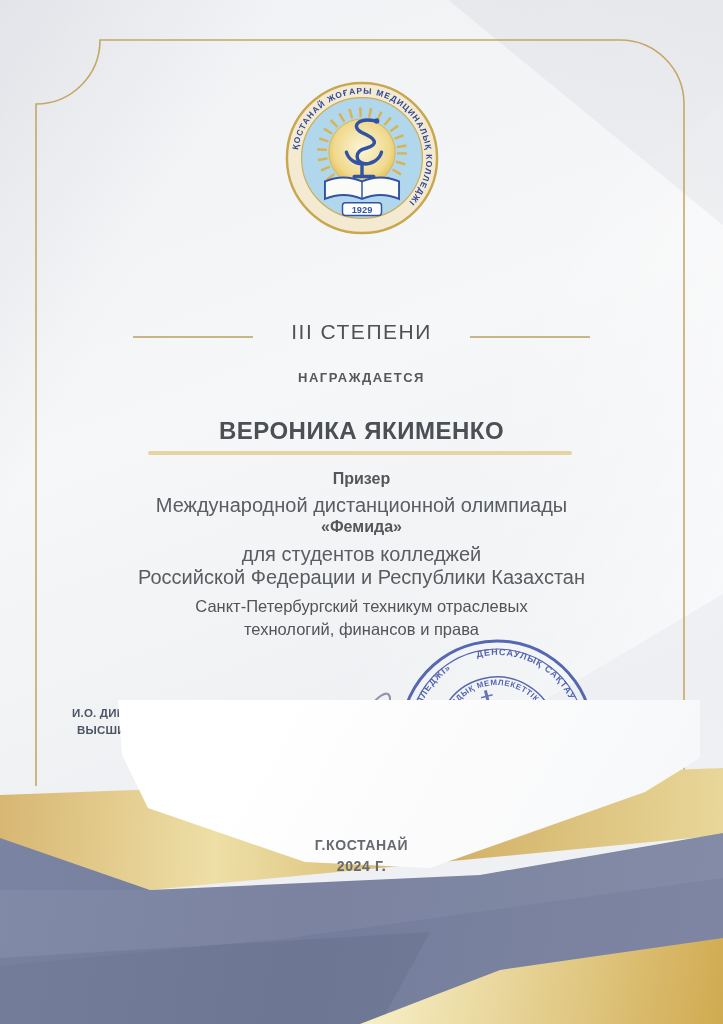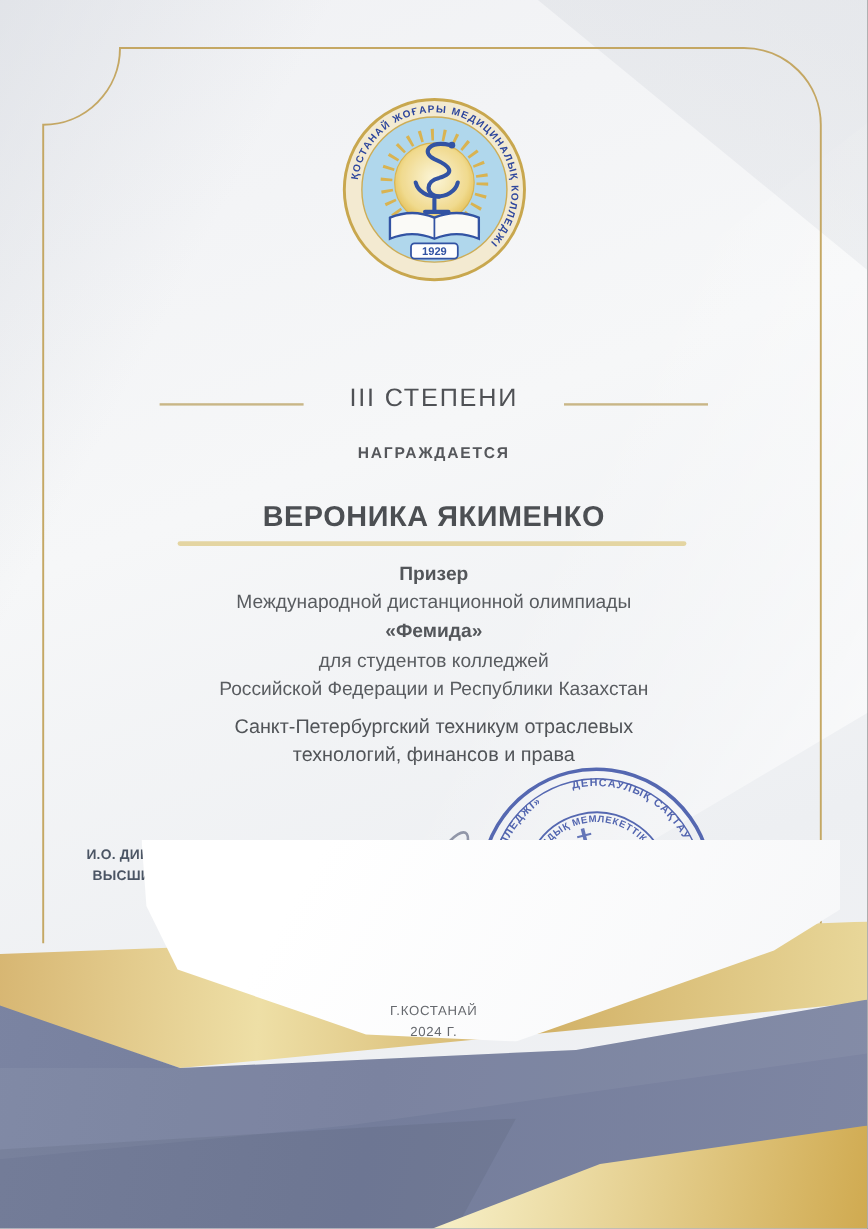--- a/index.html
+++ b/index.html
@@ -14,27 +14,27 @@
   .sheen1{inset:0;background:linear-gradient(118deg,rgba(208,212,219,.45) 0%,rgba(208,212,219,0) 22%);}
   .sheen2{inset:0;background:linear-gradient(295deg,rgba(255,255,255,.9) 0%,rgba(255,255,255,0) 45%);
           clip-path:polygon(100% 10%,100% 58%,0% 100%,0% 64%);}
   .sheen3{inset:0;background:linear-gradient(200deg,rgba(205,209,216,.35),rgba(205,209,216,0) 60%);
           clip-path:polygon(62% 0,100% 0,100% 22%);}
   
   .title{top:236px;font-size:62px;letter-spacing:3px;color:#57585c;font-weight:400;}
   .degree{top:320px;font-size:21px;letter-spacing:1.5px;color:#4f5155;font-weight:400;}
   .award{top:370px;font-size:13px;letter-spacing:1.5px;color:#55575b;font-weight:600;}
   .name{top:417px;font-size:24px;letter-spacing:.5px;color:#4c4f53;font-weight:700;}
-  .t-line{font-size:16px;color:#595c60;font-weight:400;}
+  .t-line{font-size:20px;color:#595c60;font-weight:400;}
   .t-bold{font-size:16px;color:#53565a;font-weight:700;}
   .inst{font-size:16.5px;color:#515458;font-weight:400;}
   .director{left:58px;top:705px;width:260px;text-align:center;font-size:11.5px;line-height:1.45;
             color:#4b5564;font-weight:700;letter-spacing:.2px;}
   .stampname{left:498px;top:724px;font-size:12.5px;font-weight:700;color:#90959e;letter-spacing:1px;}
-  .cityblock{top:835px;font-size:11px;line-height:1.5;color:#66696e;letter-spacing:.6px;font-weight:400;}
+  .cityblock{top:835px;font-size:14px;line-height:1.5;color:#66696e;letter-spacing:.6px;font-weight:700;}
   .goldline-s{top:336px;width:120px;height:1.5px;background:#c9b687;}
   .underline{left:148px;top:451px;width:424px;height:3.5px;background:#e4d5a2;border-radius:2px;}
   
   .deco{left:0;top:700px;width:723px;height:324px;}
   .deco>div{position:absolute;inset:0;}
   .gold-stripe{background:linear-gradient(92deg,#d7b672 0%,#eedfa6 30%,#d2b166 62%,#e9d89b 100%);
     clip-path:polygon(0px 95px,723px 68px,723px 135px,150px 190px,0px 140px);}
   .white-center{background:linear-gradient(120deg,#ffffff 30%,#f4f5f7 100%);
     clip-path:polygon(118px 0px,700px 0px,700px 58px,645px 92px,430px 168px,305px 162px,148px 108px,122px 55px);}
   .slate{background:linear-gradient(100deg,#7b84a2 0%,#747d9b 45%,#7e86a3 100%);

